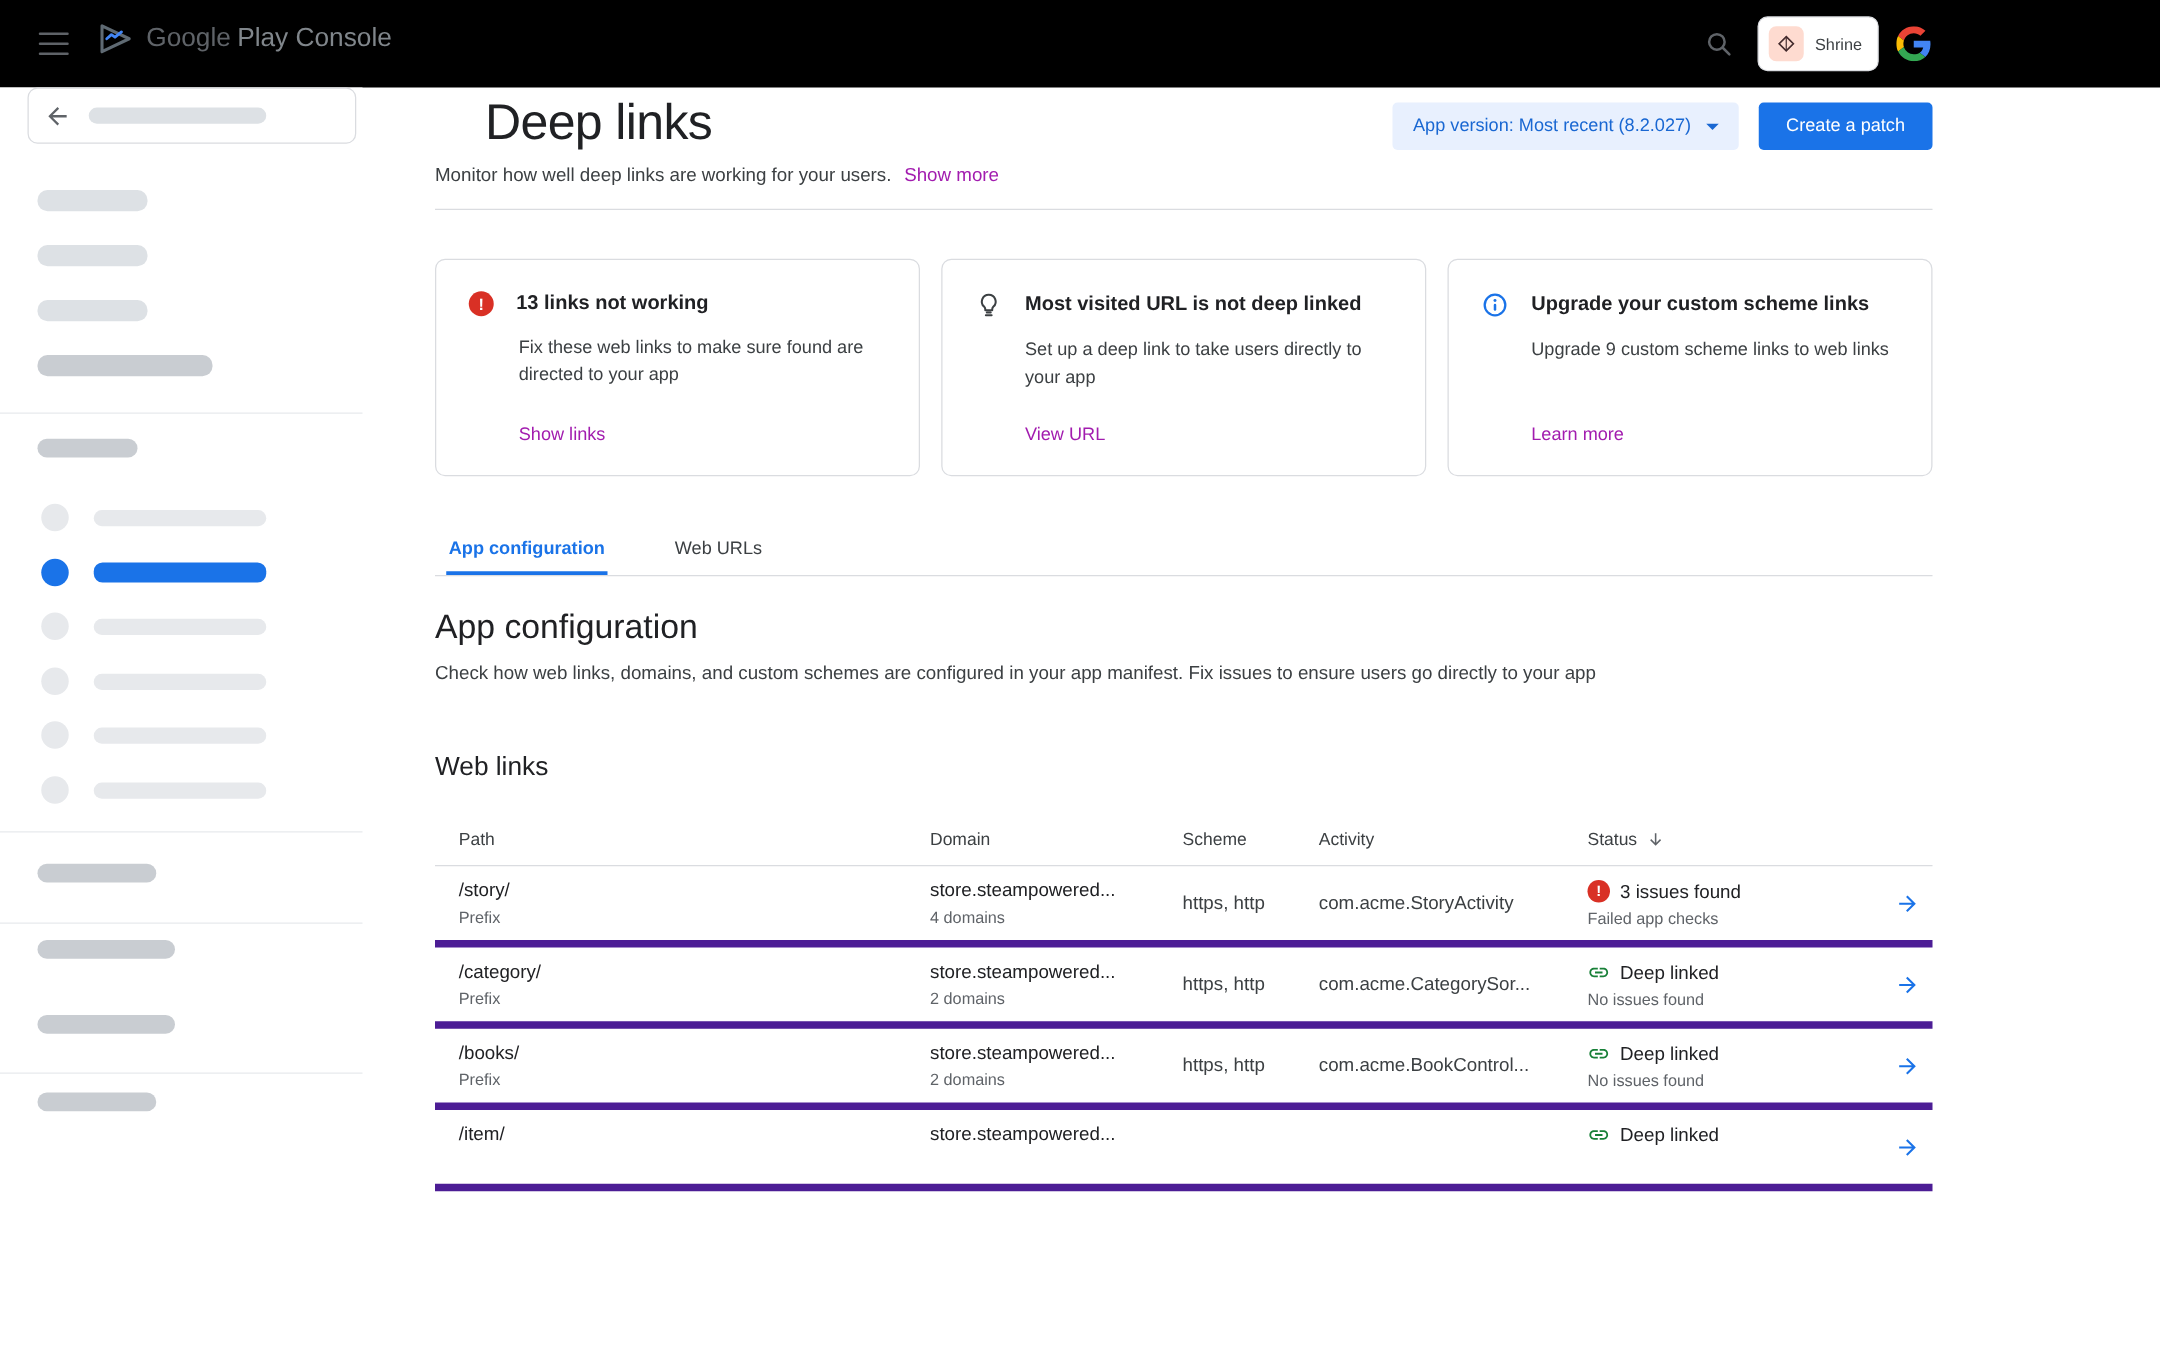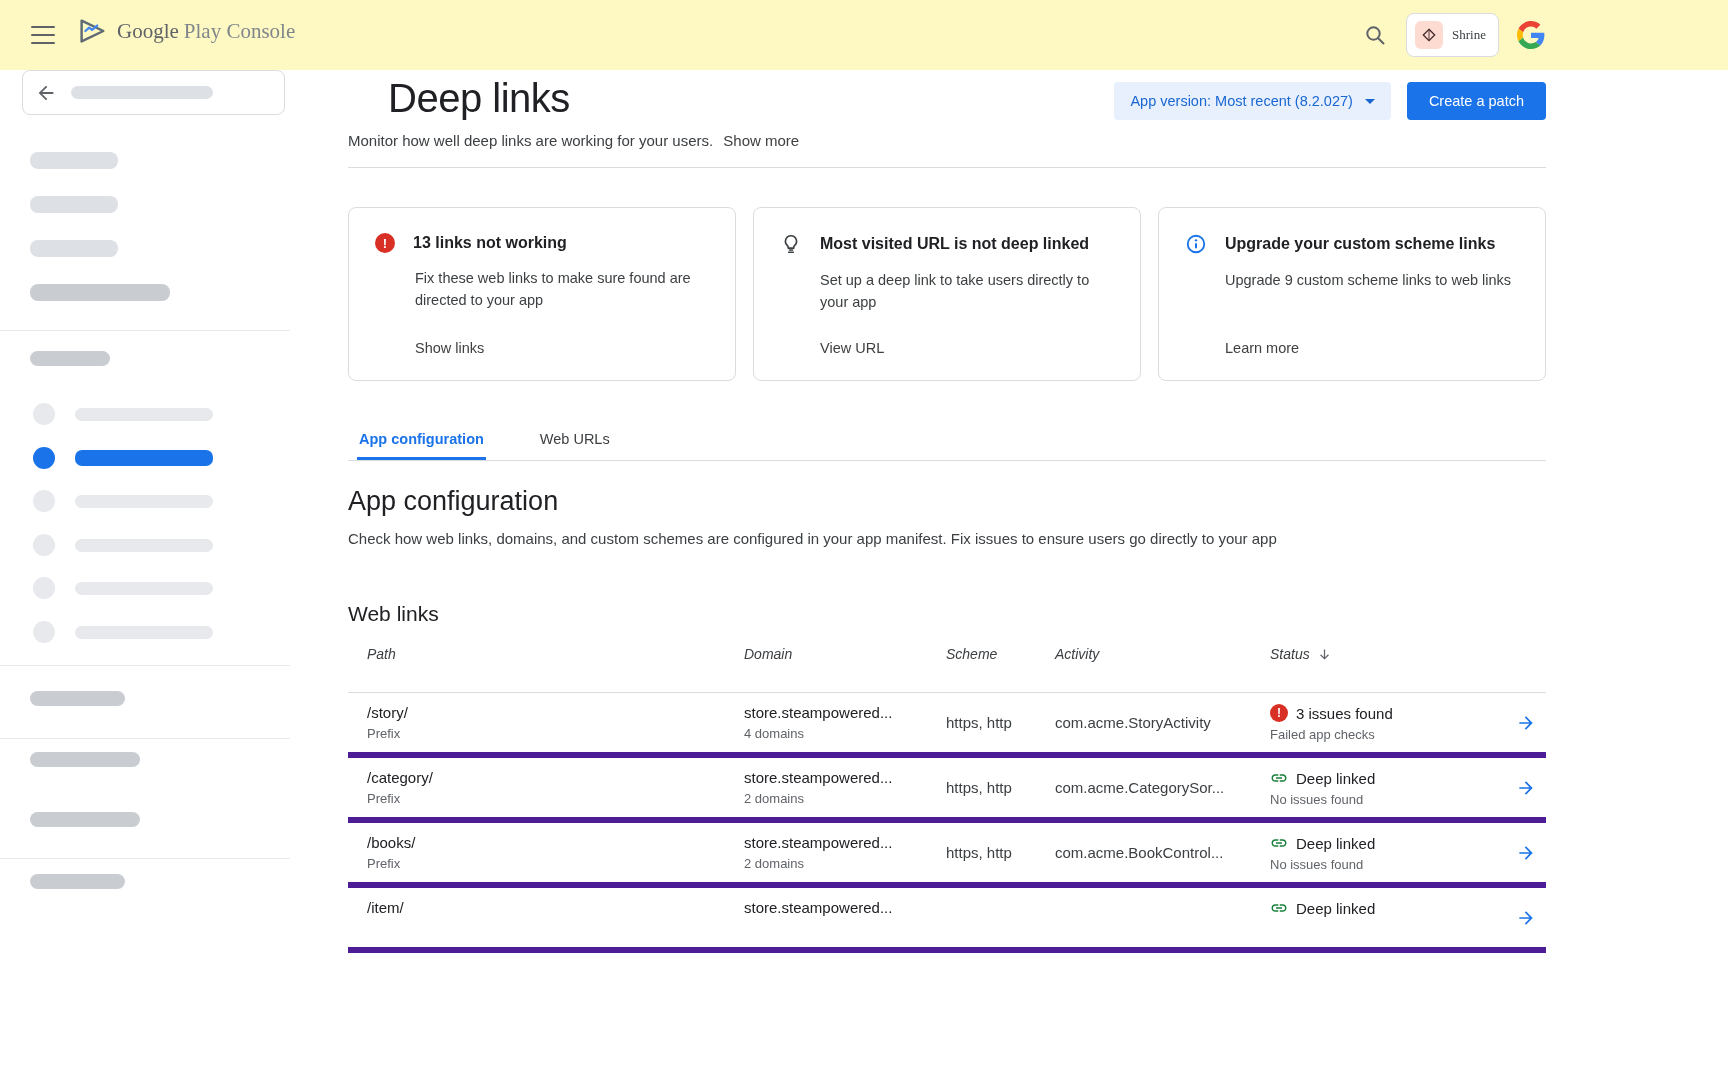--- a/index.html
+++ b/index.html
@@ -2,21 +2,21 @@
 <html><head>
 <meta charset="utf-8">
 <style>
   * { margin:0; padding:0; box-sizing:border-box; }
   html,body { width:1728px; height:1080px; overflow:hidden; background:#fff;
     font-family:"Liberation Sans", sans-serif; color:#202124; }
   button { font-family:inherit; border:none; background:none; cursor:pointer; }
   input { font-family:inherit; border:none; outline:none; background:transparent; }
 
   
-  .topbar { position:absolute; top:0; left:0; width:1728px; height:70px; background:#fef9c3;font-family:Liberation Serif, serif; }
+  .topbar { position:absolute; top:0; left:0; width:1728px; height:70px; background:#000000; }
   .hamburger { position:absolute; left:30px; top:24px; width:26px; height:22px;
     display:flex; flex-direction:column; justify-content:space-between; padding:2px 1px; }
   .hamburger span { display:block; height:2.4px; background:#5f6368; border-radius:2px; }
   .logo { position:absolute; left:75px; top:16px; display:flex; align-items:center; gap:8px; }
   .logo-google { font-size:21px; color:#5f6368; font-weight:500; }
   .logo-rest { font-size:21px; color:#80868b; font-weight:400; margin-left:-3px; }
   .global-search { position:absolute; left:348px; top:11px; width:723px; height:48px;
     background:#f1f3f4; border-radius:8px; display:flex; align-items:center; padding:0 18px; gap:14px; }
   .global-search input { flex:1; font-size:16px; color:#202124; }
   .global-search input::placeholder { color:#3c4043; opacity:1; }
@@ -42,21 +42,21 @@
   .nav-dot { width:22px; height:22px; border-radius:50%; background:#e7e9ec; margin-left:33px; }
   .nav-bar { width:138px; height:13px; border-radius:7px; background:#e7e9ec; margin-left:20px; }
   .nav-item.active .nav-dot { background:#1a73e8; }
   .nav-item.active .nav-bar { background:#1a73e8; height:16px; }
 
   
   .main { position:absolute; top:70px; left:348px; width:1198px; }
   .page-header { display:flex; justify-content:space-between; align-items:flex-start; margin-top:6px; }
   .page-title { font-size:40px; font-weight:500; letter-spacing:-0.5px; color:#202124;margin-left:40px; }
   .subtitle { margin-top:11px; font-size:15px; color:#3c4043; }
-  .subtitle a, .link { color:#404040; font-weight:500; text-decoration:none; cursor:pointer;text-align:right; }
+  .subtitle a, .link { color:#a21caf; font-weight:500; text-decoration:none; cursor:pointer;text-align:right; }
   .subtitle a { margin-left:6px; }
   .header-actions { display:flex; gap:16px; margin-top:6px; }
   .version-chip { height:38px; background:#e8f0fe; color:#1967d2; border-radius:4px;
     font-size:14.5px; font-weight:500; padding:0 16px; display:flex; align-items:center; gap:12px; }
   .caret { width:0; height:0; border-left:5px solid transparent; border-right:5px solid transparent;
     border-top:5.5px solid #1967d2; }
   .caret.blue { border-top-color:#1a73e8; }
   .primary-btn { height:38px; background:#1a73e8; color:#fff; border-radius:4px;
     font-size:14.5px; font-weight:500; padding:0 22px; }
   .divider { border:none; height:1px; background:#dadce0; margin-top:18px; }
@@ -97,21 +97,21 @@
   .filter-icon span:nth-child(1){ width:16px; }
   .filter-icon span:nth-child(2){ width:10px; }
   .filter-icon span:nth-child(3){ width:5px; }
   .deep-search { position:absolute; left:819px; top:3px; width:381px; height:38px; background:#f1f3f4;
     border-radius:8px; display:flex; align-items:center; gap:12px; padding:0 14px; }
   .deep-search input { flex:1; font-size:15px; color:#202124; }
   .deep-search input::placeholder { color:#5f6368; opacity:1; }
 
   
   .thead, .trow { display:grid; grid-template-columns:396px 202px 109px 215px 228px 48px; }
-  .thead { height:67px; align-items:end; padding-bottom:30px; border-bottom:1px solid #dadce0;font-style:italic; }
+  .thead { height:67px; align-items:end; padding-bottom:13px; border-bottom:1px solid #dadce0; }
   .th { font-size:14px; font-weight:500; color:#3c4043; }
   .th.path, .td.path { padding-left:19px; }
   .th.status { display:flex; align-items:center; gap:7px; }
   .trow { height:65px; border-bottom:6px solid #4c1d95; }
   .td { padding-top:11px; }
   .td.center { display:flex; align-items:center; padding-top:0; font-size:15px; color:#3c4043; }
   .main-text { font-size:15px; color:#202124; }
   .sub-text { margin-top:5px; font-size:13px; color:#5f6368; }
   .status-line { display:flex; align-items:center; gap:8px; font-size:15px; color:#202124; }
   .td.arrowcol { display:flex; align-items:center; justify-content:flex-end; padding:0 6px 0 0; }

